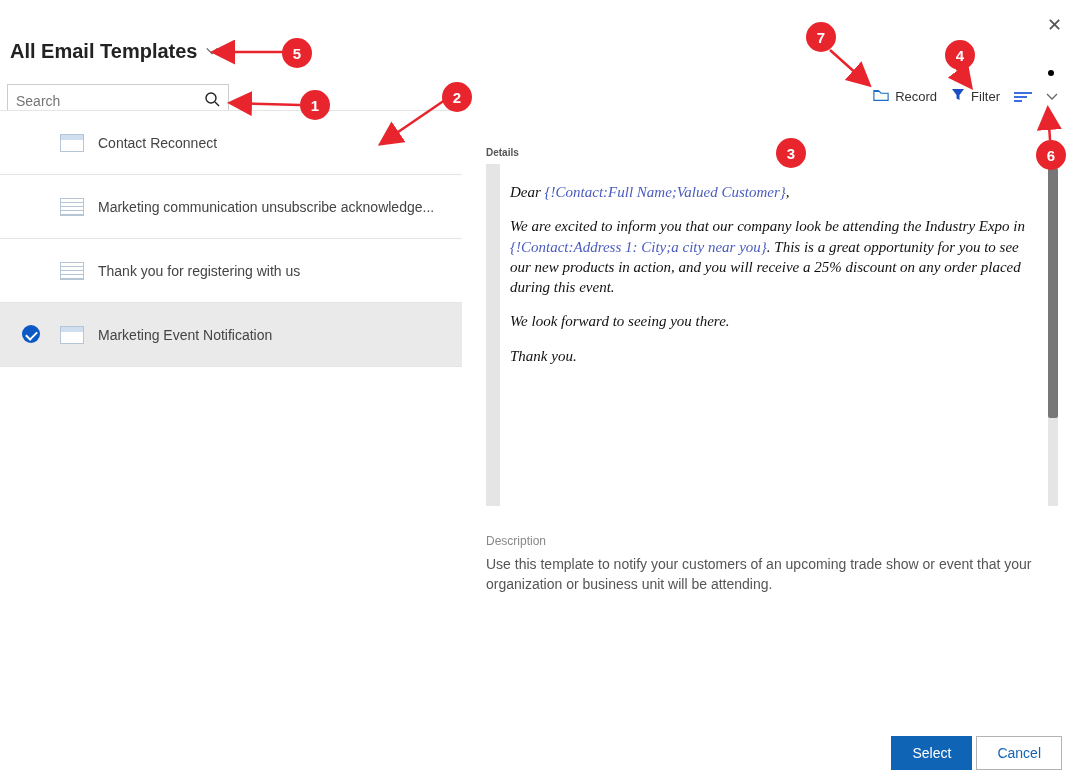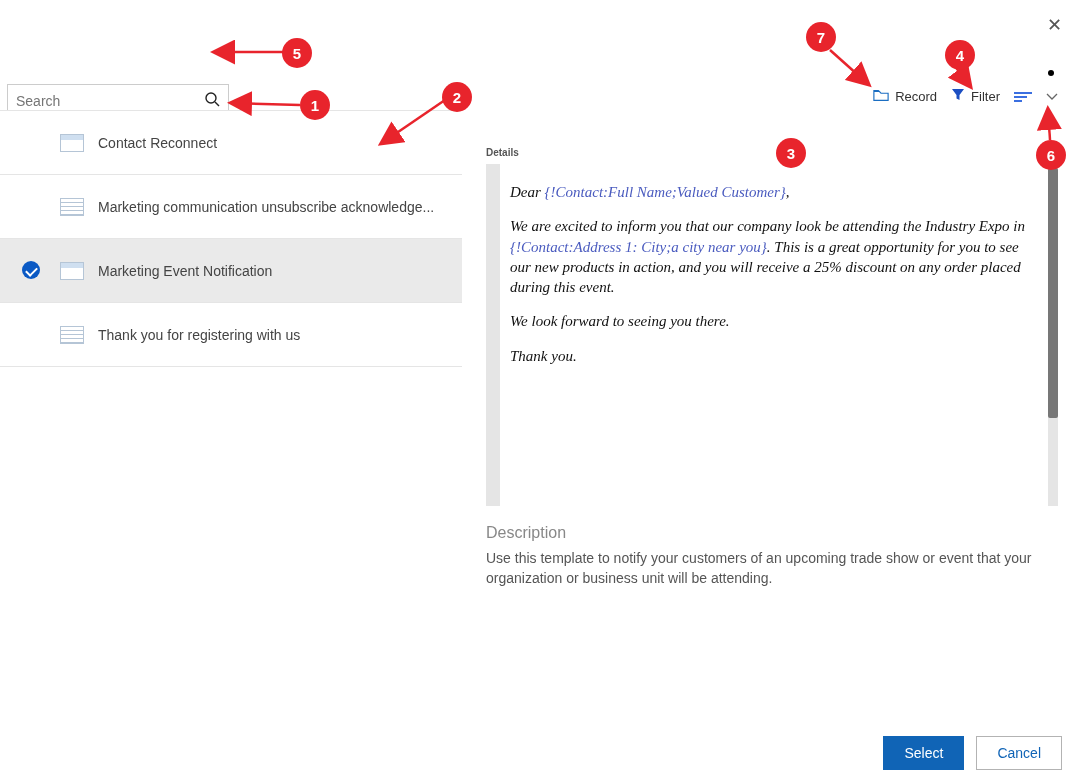--- a/index.html
+++ b/index.html
@@ -30,39 +30,47 @@
 
   .details-panel { position: absolute; top: 125px; left: 462px; right: 0; bottom: 90px; padding: 22px 26px 0 24px; }
   .details-panel h4 { font-size: 10px; font-weight: 600; color: #555; margin-bottom: 6px; }
   .preview-wrap { position: relative; background: #fff; border-left: 14px solid #e5e5e5; height: 342px; }
   .preview-scroll { position:absolute; top:0; right:0; width:10px; height:100%; background:#e5e5e5; }
   .preview-thumb { position:absolute; top:4px; right:0; width:10px; height:250px; background:#777; border-radius:2px;}
   .preview { padding: 18px 22px 10px 10px; font-family: "Times New Roman", serif; font-size: 15px; line-height: 1.35; color: #111; font-style: italic; }
   .preview p { margin-bottom: 14px; }
   .ph { color: #4a5bbf; }
 
-  .desc-label { font-size: 16px; color: #888; margin-top: 18px; margin-bottom: 6px; }
+  .desc-label { font-size: 12px; color: #888; margin-top: 28px; margin-bottom: 6px; }
   .desc { font-size: 14px; color: #555; line-height: 1.45; max-width: 570px;}
 
-  .footer { position: absolute; bottom: 14px; right: 22px; display: flex; gap: 12px; margin-left: 32px; }
+  .footer { position: absolute; bottom: 14px; right: 22px; display: flex; gap: 4px; margin-left: 32px; }
   .btn { height: 34px; padding: 0 20px; font-size: 14px; display: flex; align-items: center; justify-content: center; cursor: pointer; }
   .btn.primary { background: #1064b6; color: #fff; border: 1px solid #1064b6; }
   .btn.secondary { background: #fff; color: #1064b6; border: 1px solid #b3b3b3; }
 
   
   .callout { position: absolute; width: 30px; height: 30px; background: #e8242c; color: #fff; font-size: 15px; font-weight: 600; border-radius: 50%; display: flex; align-items: center; justify-content: center; z-index: 50; }
   svg.arrows { position: absolute; top: 0; left: 0; width: 1084px; height: 784px; z-index: 40; pointer-events:none;}
 </style>
 </head>
 <body>
 <div class="root">
 
   <div class="close-x">✕</div>
   <div class="dot"></div>
 
+  <div class="heading-row">
+    <span>All Email Templates</span>
+    <span class="chev">
+      <svg width="14" height="14" viewBox="0 0 16 16">
+          <path d="M2 5 l6 6 6-6" stroke="#666" stroke-width="1.5" fill="none"></path>
+        </svg>
+    </span>
+  </div>
 
   <div class="search-box">
     <input type="text" placeholder="Search" style="">
     <span class="s-icon">
       <svg width="16" height="16" viewBox="0 0 16 16">
           <circle cx="7" cy="7" r="5" stroke="#222" stroke-width="1.4" fill="none"></circle>
           <line x1="11" y1="11" x2="15" y2="15" stroke="#222" stroke-width="1.4"></line>
         </svg>
     </span>
   </div>
@@ -100,27 +108,27 @@
 
   <div class="list-panel">
     <div class="list-item">
       <div class="thumb"></div>
       <span class="lbl">Contact Reconnect</span>
     </div>
     <div class="list-item">
       <div class="thumb alt"></div>
       <span class="lbl">Marketing communication unsubscribe acknowledge...</span>
     </div>
+    <div class="list-item">
+      <div class="thumb alt"></div>
+      <span class="lbl">Thank you for registering with us</span>
+    </div>
     <div class="list-item selected">
       <div class="thumb"></div>
       <span class="lbl">Marketing Event Notification</span>
-    </div>
-    <div class="list-item">
-      <div class="thumb alt"></div>
-      <span class="lbl">Thank you for registering with us</span>
     </div>
   </div>
 
   <div class="details-panel">
     <h4>Details</h4>
     <div class="preview-wrap">
       <div class="preview">
         <p>
           <span>Dear </span><span class="ph">{!Contact:Full Name;Valued Customer}</span><span>,</span>
         </p>

